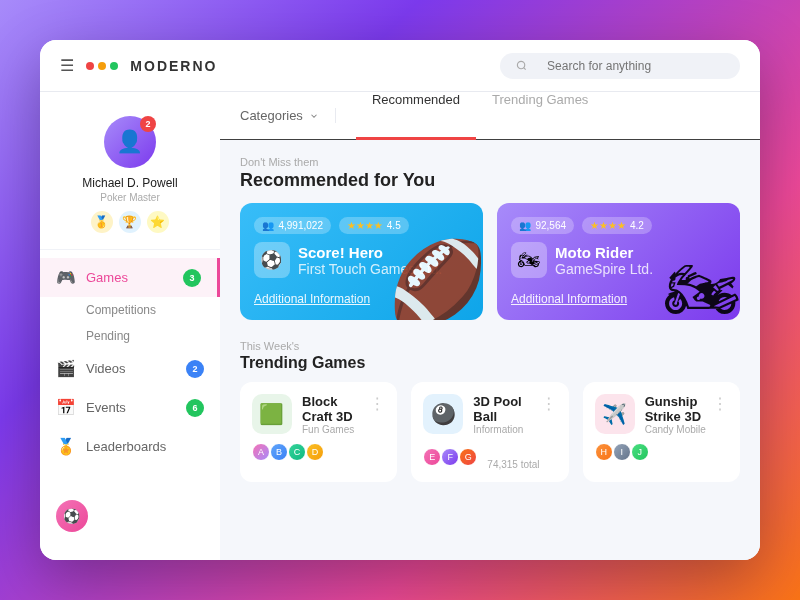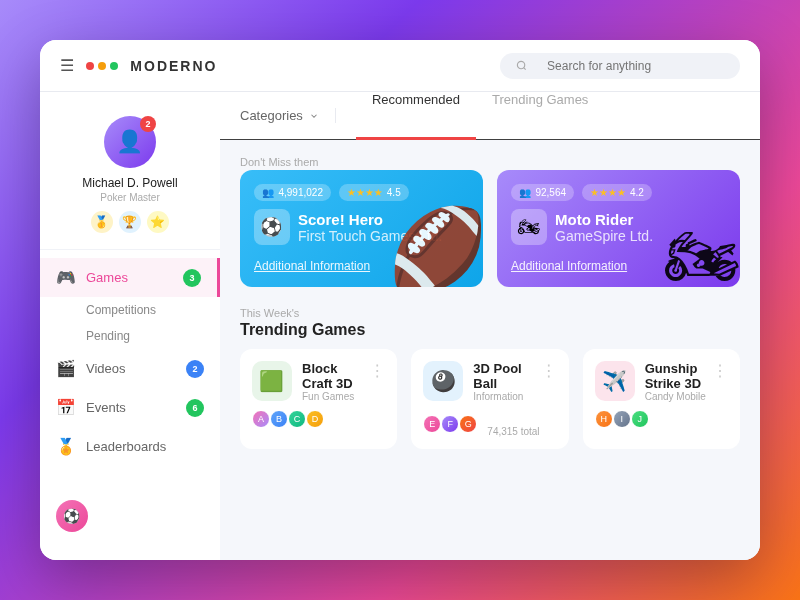--- a/index.html
+++ b/index.html
@@ -289,20 +289,21 @@
         <div class="tab-item active">
           <span>Recommended</span>
         </div>
         <div class="tab-item">
           <span>Trending Games</span>
         </div>
       </div>
 
       <div class="section">
         <div class="section-sub">Don't Miss them</div>
+        <div class="section-title">Recommended for You</div>
         <div class="cards-row">
 
           <div class="game-card blue">
             <div class="card-stats">
               <div class="card-stat">
                 <span>👥</span>
                 <span>4,991,022</span>
               </div>
               <div class="card-stat">
                 <span class="stars">★★★★</span>

